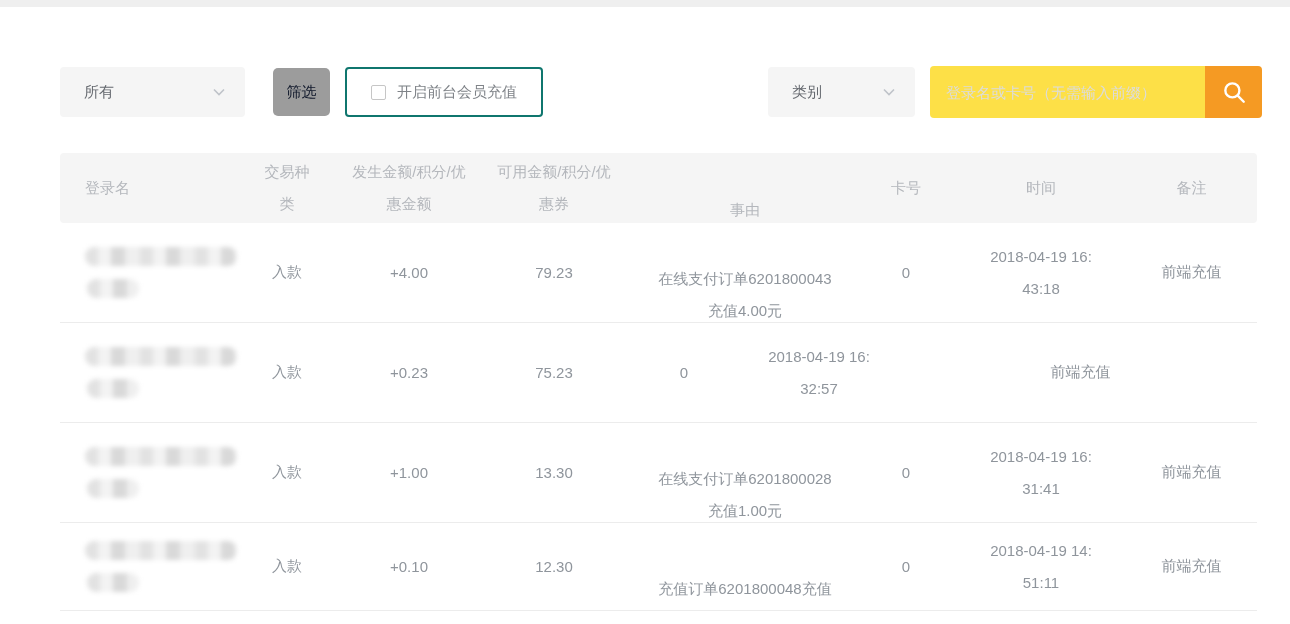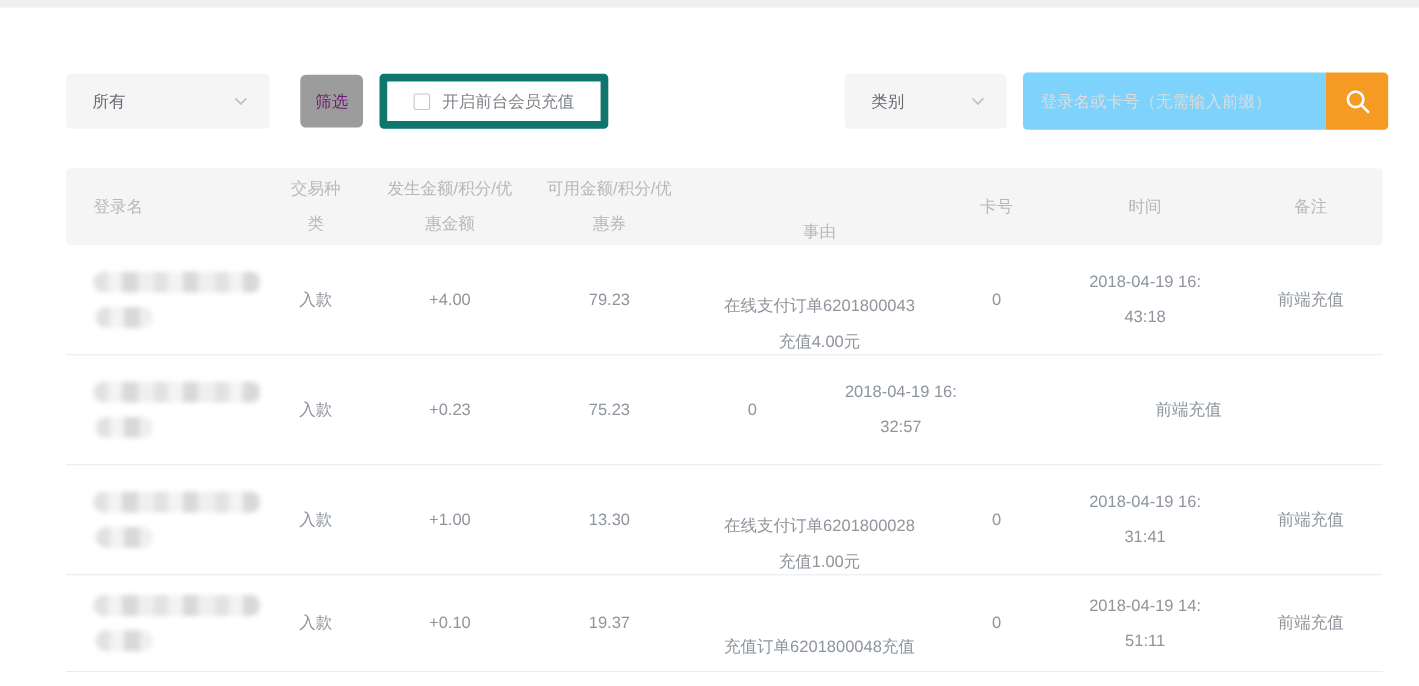--- a/index.html
+++ b/index.html
@@ -13,32 +13,32 @@
 
   .select-box { height:50px; background:#f5f5f5; border-radius:4px;
     display:flex; align-items:center; justify-content:space-between;
     padding:0 18px 0 24px; cursor:pointer; }
   .select-box .sel-value { font-size:15px; color:#666a70; }
   .select-scope { width:185px; }
   .select-category { width:147px; margin-left:auto;align-items:center; }
   .chevron { width:16px; height:16px; color:#bfc3c9; flex:0 0 auto; }
 
   .btn-filter { height:48px; width:57px; margin-left:28px; border:none;
-    background:#9c9c9c; color:#701a75; font-size:15px; border-radius:5px;
+    background:#9c9c9c; color:#0f172a; font-size:15px; border-radius:5px;
     cursor:pointer; font-family:inherit; }
 
-  .checkbox-group { height:50px; margin-left:15px; border:7px solid #0f766e;
+  .checkbox-group { height:50px; margin-left:15px; border:2px solid #0f766e;
     border-radius:4px; display:flex; align-items:center; gap:11px;
     padding:0 24px; cursor:pointer; background:#ffffff; }
   .checkbox-box { width:15px; height:15px; border:1px solid #c6c6c6;
     border-radius:2px; background:#ffffff; }
   .checkbox-label { font-size:15px; color:#7f8388; }
 
   .search-wrap { display:flex; align-items:center; margin-left:15px; }
-  .search-input { width:275px; height:52px; background:#7dd3fc; border:none;
+  .search-input { width:275px; height:52px; background:#fde047; border:none;
     outline:none; border-radius:4px 0 0 4px; padding:0 16px; font-size:15px;
     color:#666a70; font-family:inherit; }
   .search-input::placeholder { color:#dcdcdc; }
   .btn-search { width:57px; height:52px; border:none; background:#f59a23;
     border-radius:0 4px 4px 0; display:flex; align-items:center;
     justify-content:center; cursor:pointer; }
   .btn-search svg { width:26px; height:26px; color:#ffffff; }
 
   
   .table { margin:35px 33px 0 60px; width:1197px; }
@@ -177,21 +177,21 @@
 
   <div class="trow tbody-row last">
     <div class="cell col-login">
       <div class="redacted">
         <span class="blur-line l1"></span>
         <span class="blur-line l2"></span>
       </div>
     </div>
     <div class="cell col-type">入款</div>
     <div class="cell col-amount">+0.10</div>
-    <div class="cell col-available">19.37</div>
+    <div class="cell col-available">12.30</div>
     <div class="cell col-reason multiline">充值订单6201800048充值</div>
     <div class="cell col-card">0</div>
     <div class="cell col-time multiline">2018-04-19 14:
 51:11</div>
     <div class="cell col-note">前端充值</div>
   </div>
 
 </div>
 
 </body></html>

